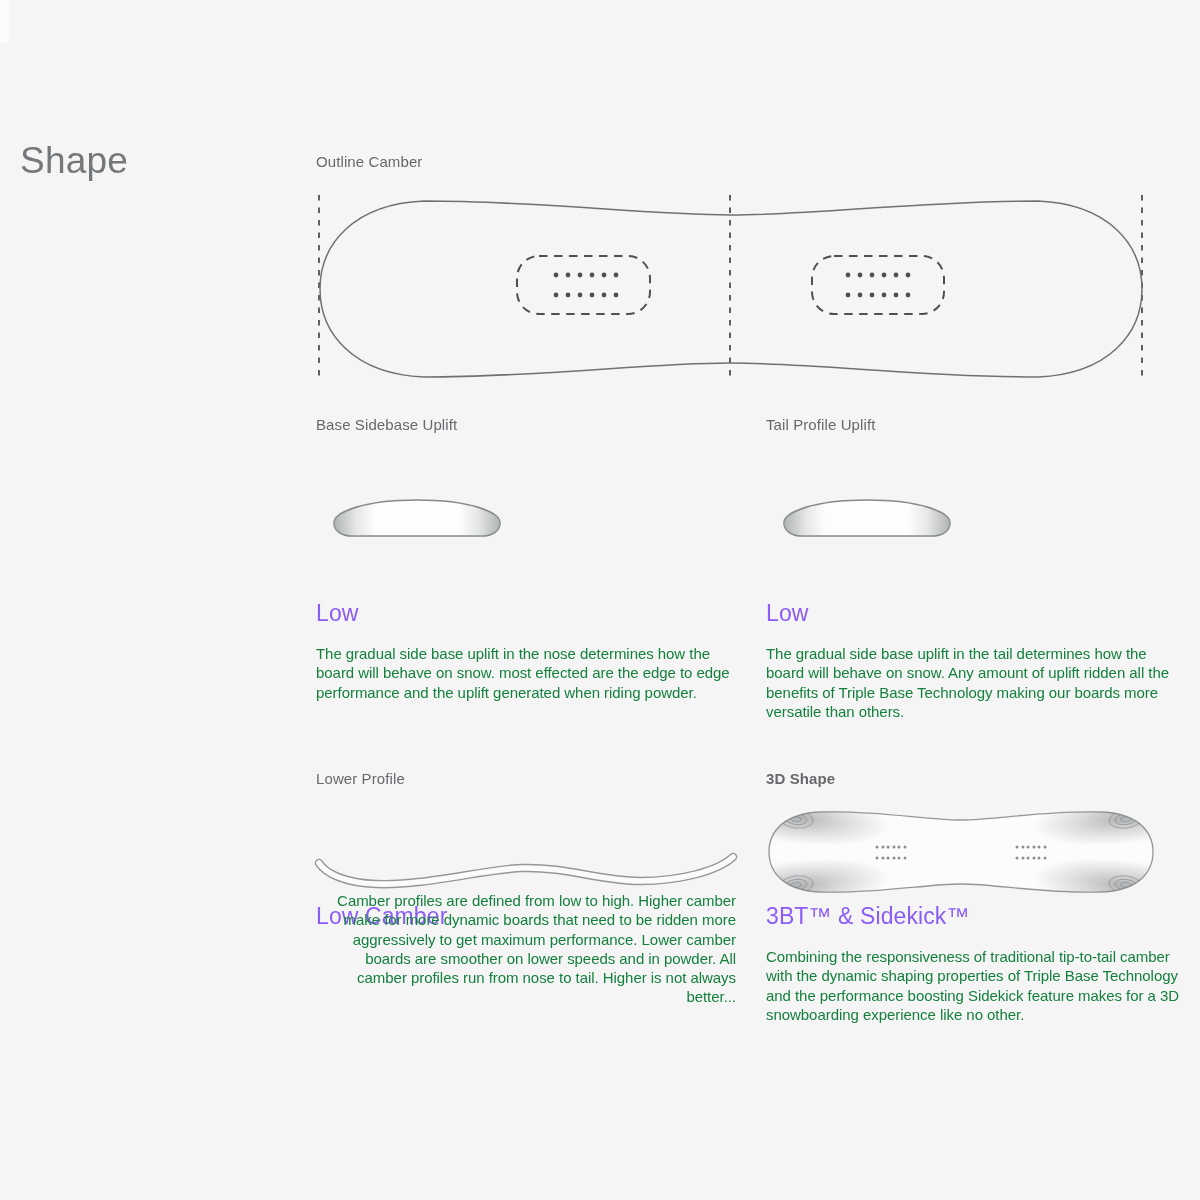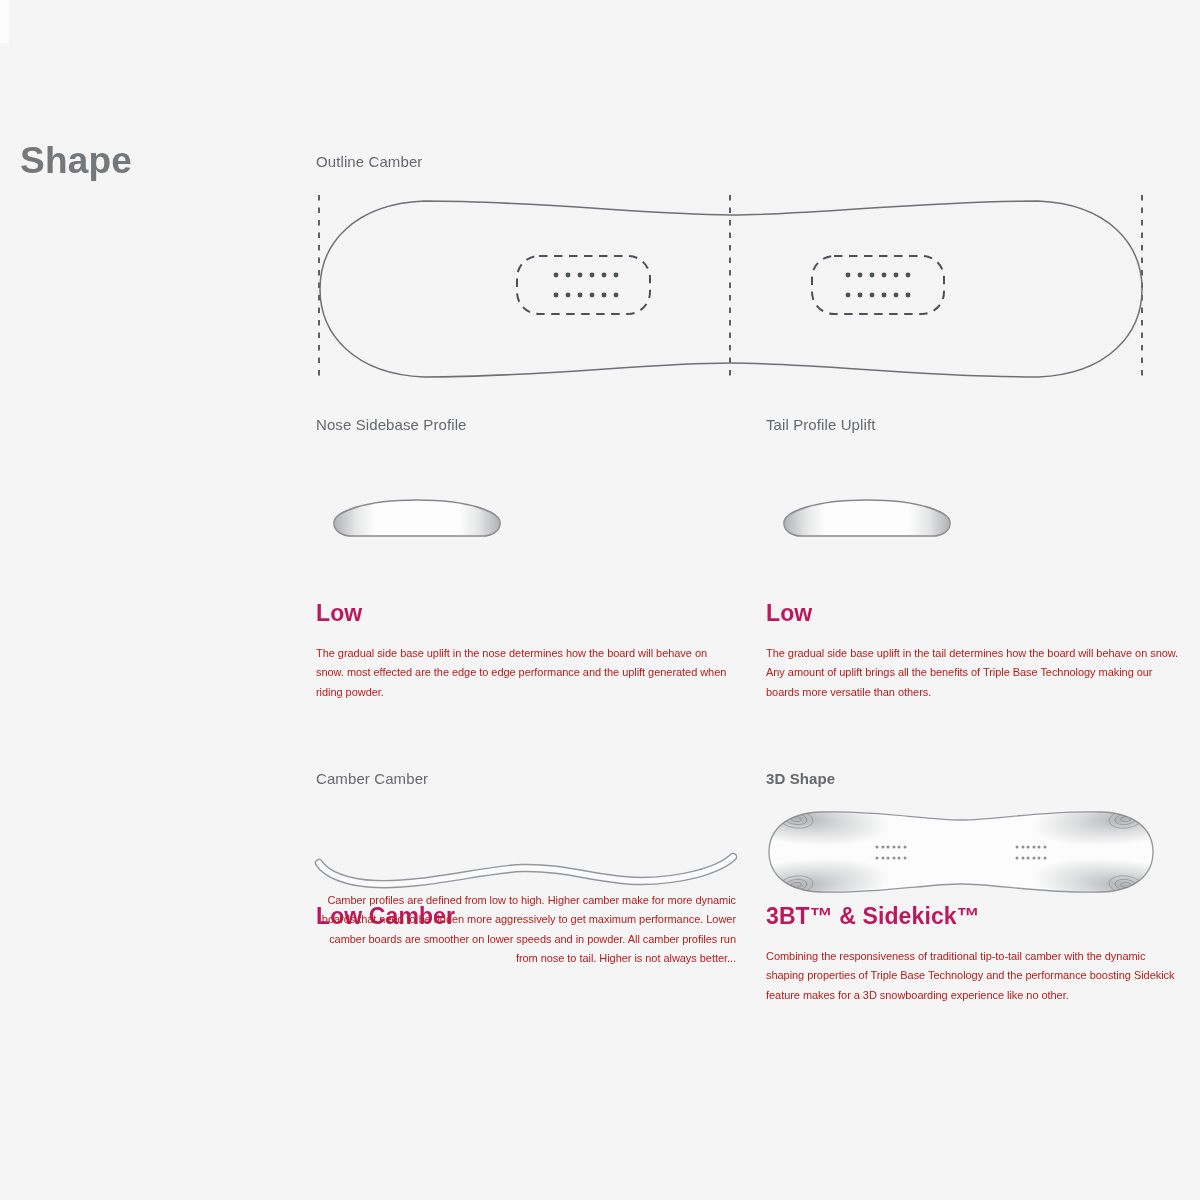--- a/index.html
+++ b/index.html
@@ -8,34 +8,34 @@
     background:#f5f5f5;
     font-family:"Liberation Sans","DejaVu Sans",sans-serif;
     color:#76797c;
     overflow:hidden;
   }
   .stage{position:relative;width:1200px;height:1200px;}
   .abs{position:absolute;}
   .title-bar{left:0;top:140;width:9px;height:43px;background:#fcfcfc;}
   .page-title{
     left:20px;top:138px;
-    font-size:37px;line-height:46px;font-weight:700;
+    font-size:37px;line-height:46px;font-weight:400;
     color:#75787b;letter-spacing:.2px;text-align:right;
   }
   .diagram-label{
     font-size:15px;line-height:18px;font-weight:400;
     color:#66696c;letter-spacing:.1px;
   }
   .section-heading{
-    font-size:23px;line-height:28px;font-weight:700;
-    color:#be185d;letter-spacing:.1px;
+    font-size:23px;line-height:28px;font-weight:400;
+    color:#8b5cf6;letter-spacing:.1px;
   }
   .body-text{
-    font-size:11px;line-height:19.3px;font-weight:400;
-    color:#b91c1c;letter-spacing:-0.05px;
+    font-size:15px;line-height:19.3px;font-weight:400;
+    color:#15803d;letter-spacing:-0.05px;
   }
   svg{display:block;}
 </style>
 </head>
 <body>
 
 <div class="stage">
 
   <div class="abs title-bar"></div>
   <div class="abs page-title">Shape</div>
@@ -86,21 +86,21 @@
         <circle cx="534" cy="103" r="2.4"></circle>
           <circle cx="546" cy="103" r="2.4"></circle>
           <circle cx="558" cy="103" r="2.4"></circle>
         <circle cx="570" cy="103" r="2.4"></circle>
           <circle cx="582" cy="103" r="2.4"></circle>
           <circle cx="594" cy="103" r="2.4"></circle>
       </g>
     </svg>
   </div>
 
-  <div class="abs diagram-label" style="left:316px;top:416px;">Nose Sidebase Profile</div>
+  <div class="abs diagram-label" style="left:316px;top:416px;">Base Sidebase Uplift</div>
 
   <div class="abs" style="left:332px;top:497px;">
     <svg width="170" height="44" viewBox="0 0 170 44">
       <defs>
         <linearGradient id="lensL" x1="0" y1="0" x2="1" y2="0">
           <stop offset="0" stop-color="#9fa3a4" stop-opacity="0.85"></stop>
           <stop offset="0.55" stop-color="#9fa3a4" stop-opacity="0.25"></stop>
           <stop offset="1" stop-color="#9fa3a4" stop-opacity="0"></stop>
         </linearGradient>
         <linearGradient id="lensR" x1="1" y1="0" x2="0" y2="0">
@@ -134,23 +134,23 @@
         <rect x="1" y="1" width="42" height="42" fill="url(#lensL)"></rect>
         <rect x="127" y="1" width="42" height="42" fill="url(#lensR)"></rect>
       </g>
     </svg>
   </div>
 
   <div class="abs section-heading" style="left:316px;top:599px;">Low</div>
   <div class="abs body-text" style="left:316px;top:644px;width:416px;">The gradual side base uplift in the nose determines how the board will behave on snow. most effected are the edge to edge performance and the uplift generated when riding powder.</div>
 
   <div class="abs section-heading" style="left:766px;top:599px;">Low</div>
-  <div class="abs body-text" style="left:766px;top:644px;width:420px;">The gradual side base uplift in the tail determines how the board will behave on snow. Any amount of uplift brings all the benefits of Triple Base Technology making our boards more versatile than others.</div>
-
-  <div class="abs diagram-label" style="left:316px;top:770px;">Camber Camber</div>
+  <div class="abs body-text" style="left:766px;top:644px;width:420px;">The gradual side base uplift in the tail determines how the board will behave on snow. Any amount of uplift ridden all the benefits of Triple Base Technology making our boards more versatile than others.</div>
+
+  <div class="abs diagram-label" style="left:316px;top:770px;">Lower Profile</div>
 
   <div class="abs" style="left:314px;top:850px;">
     <svg width="424" height="46" viewBox="0 0 424 46">
       <path d="M 5,13 C 12,24 32,33 62,34 C 112,36 170,19 209,18 C 252,17 288,31 326,31 C 366,31 404,21 419,7" fill="none" stroke="#94979a" stroke-width="8.5" stroke-linecap="round"></path>
       <path d="M 5,13 C 12,24 32,33 62,34 C 112,36 170,19 209,18 C 252,17 288,31 326,31 C 366,31 404,21 419,7" fill="none" stroke="#fbfbfb" stroke-width="5.6" stroke-linecap="round"></path>
     </svg>
   </div>
 
   <div class="abs section-heading" style="left:316px;top:902px;">Low Camber</div>
   <div class="abs body-text" style="left:316px;top:891px;width:420px;text-align:right;">Camber profiles are defined from low to high. Higher camber make for more dynamic boards that need to be ridden more aggressively to get maximum performance. Lower camber boards are smoother on lower speeds and in powder. All camber profiles run from nose to tail. Higher is not always better...</div>

